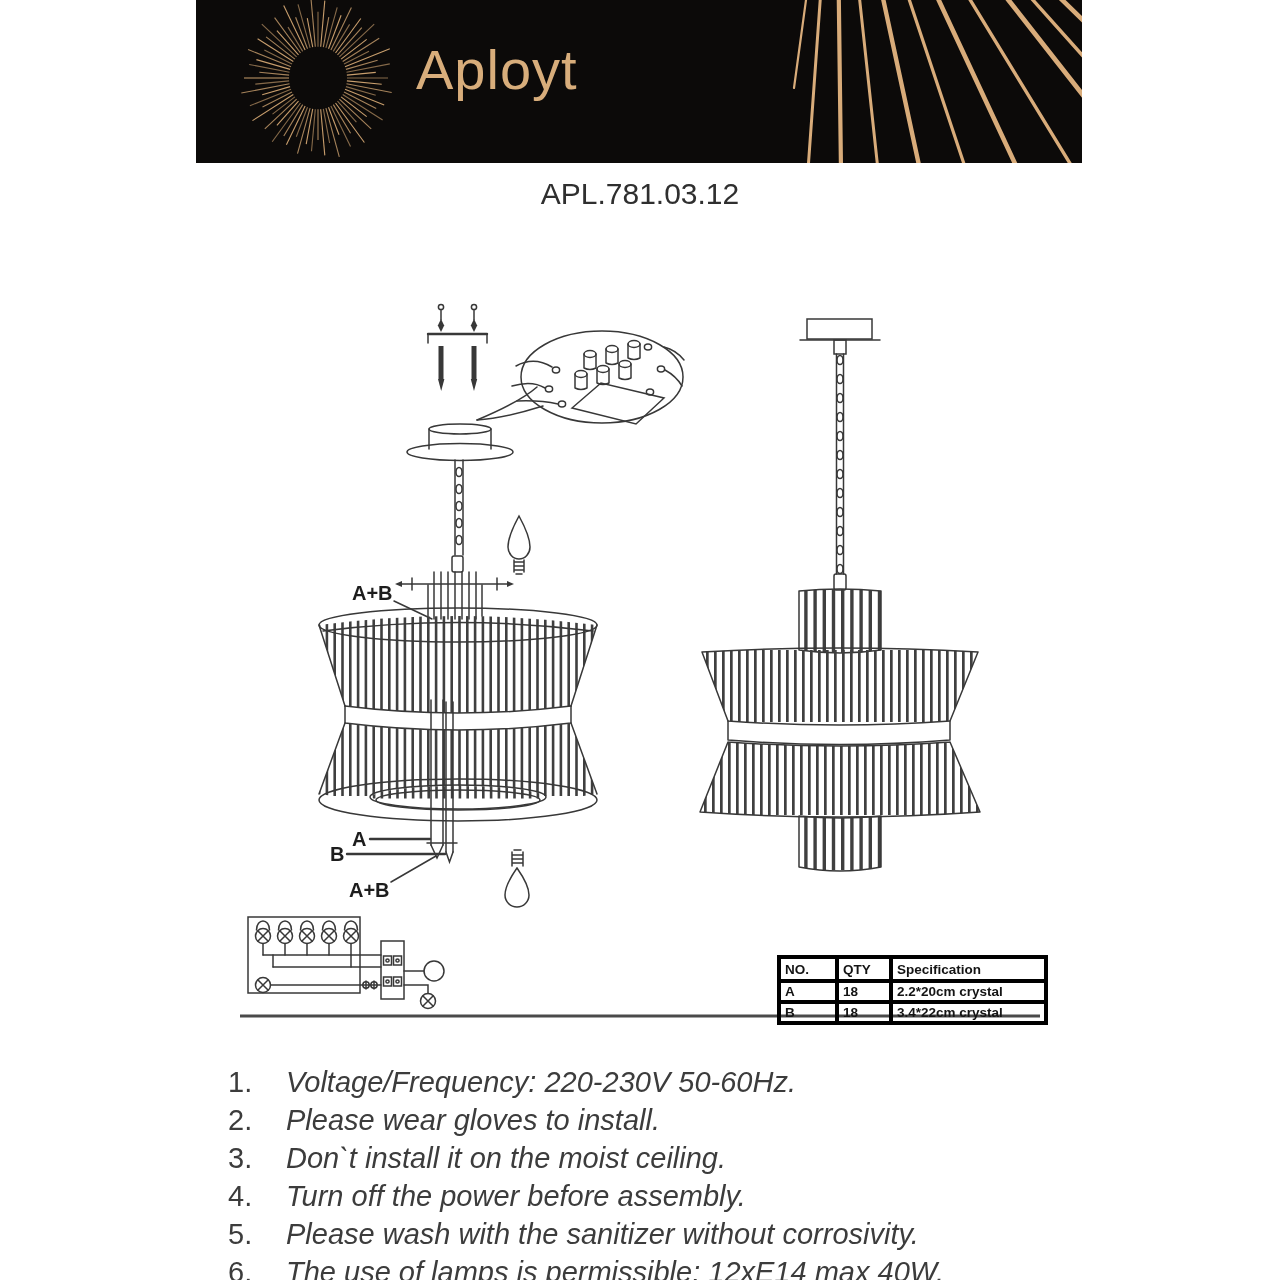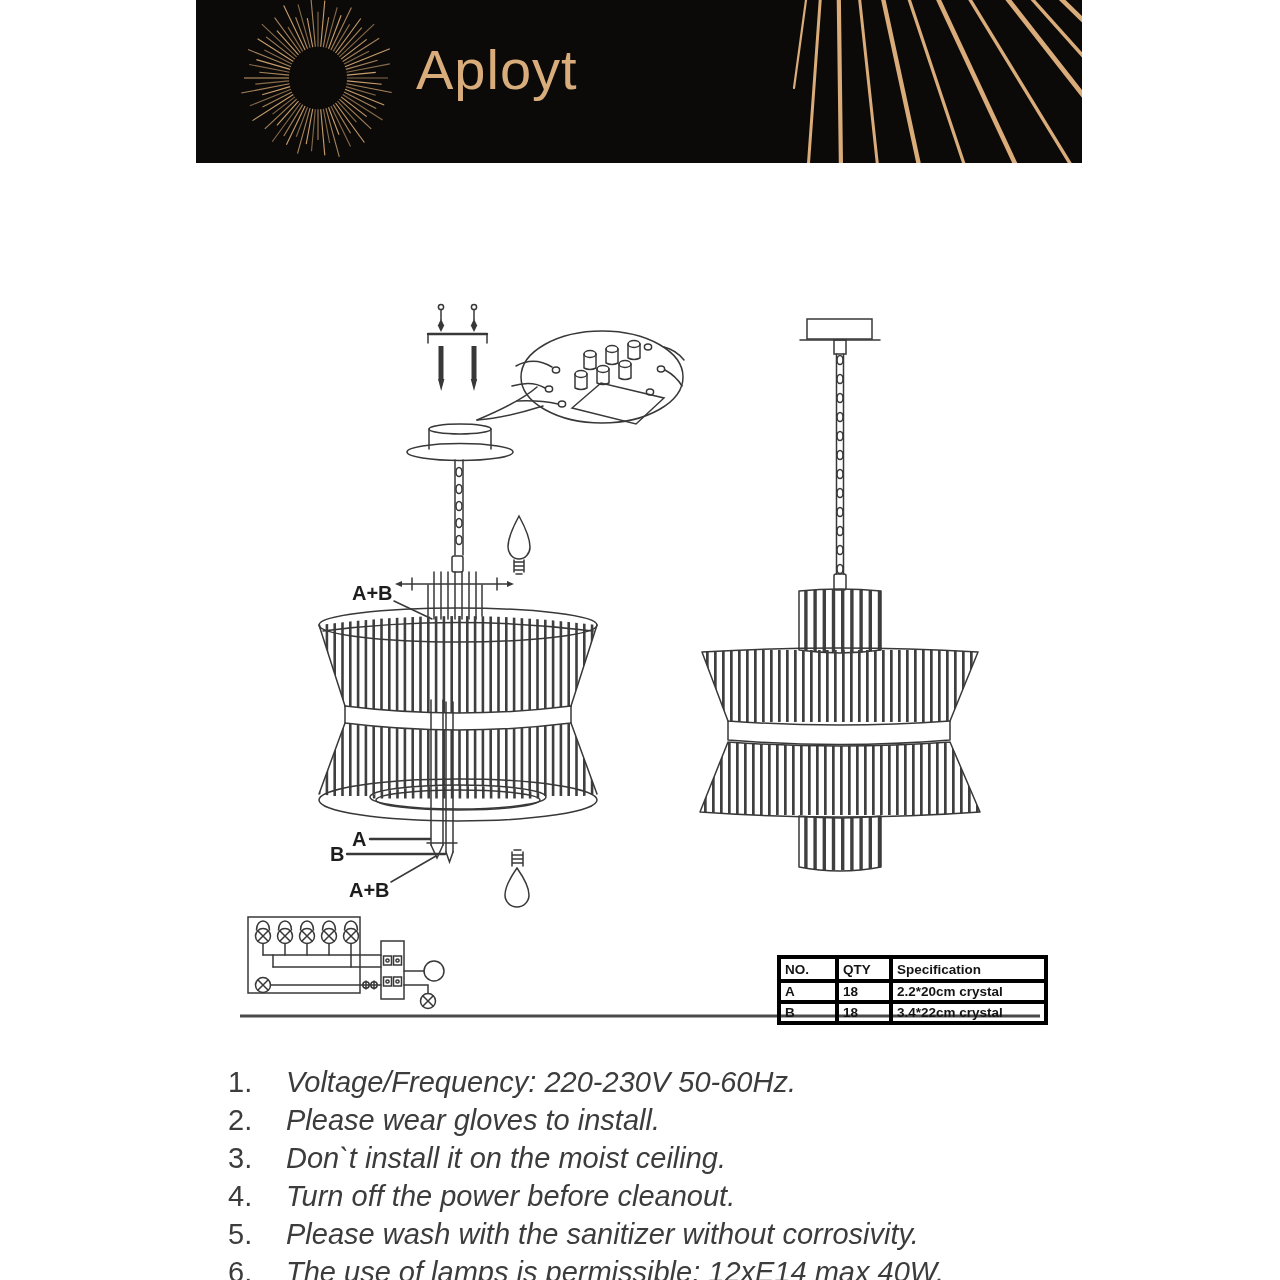--- a/index.html
+++ b/index.html
@@ -128,20 +128,21 @@
       <line class="fan" x1="640" y1="-220" x2="930" y2="104" stroke-width="3.4"></line>
       <line class="fan" x1="640" y1="-220" x2="930" y2="62" stroke-width="4.6"></line>
       <line class="fan" x1="640" y1="-220" x2="930" y2="26" stroke-width="3.2"></line>
       <line class="fan" x1="640" y1="-220" x2="930" y2="-4" stroke-width="4"></line>
     </g>
   </svg>
   <div class="brand">Aployt</div>
 </div>
 
 <div class="title">
+  <div class="t2">APL.781.03.12</div>
 </div>
 
 <svg class="diagram" width="1280" height="1280" viewBox="0 0 1280 1280">
   <defs>
     <clipPath id="clipUL">
         <path d="M319,625 Q458,607 597,625 L571,706 Q458,720 345,706 Z"></path>
       </clipPath>
     <clipPath id="clipLL">
         <path d="M345,723 Q458,737 571,723 L597,794 Q458,816 319,794 Z"></path>
       </clipPath>
@@ -429,21 +430,21 @@
   <div class="ins-row">
     <span class="ins-num">2.</span>
     <span class="ins-text">Please wear gloves to install.</span>
   </div>
   <div class="ins-row">
     <span class="ins-num">3.</span>
     <span class="ins-text">Don`t install it on the moist ceiling.</span>
   </div>
   <div class="ins-row">
     <span class="ins-num">4.</span>
-    <span class="ins-text">Turn off the power before cleanout.</span>
+    <span class="ins-text">Turn off the power before assembly.</span>
   </div>
   <div class="ins-row">
     <span class="ins-num">5.</span>
     <span class="ins-text">Please wash with the sanitizer without corrosivity.</span>
   </div>
   <div class="ins-row">
     <span class="ins-num">6.</span>
     <span class="ins-text">The use of lamps is permissible: 12xE14 max 40W.</span>
   </div>
 </div>

